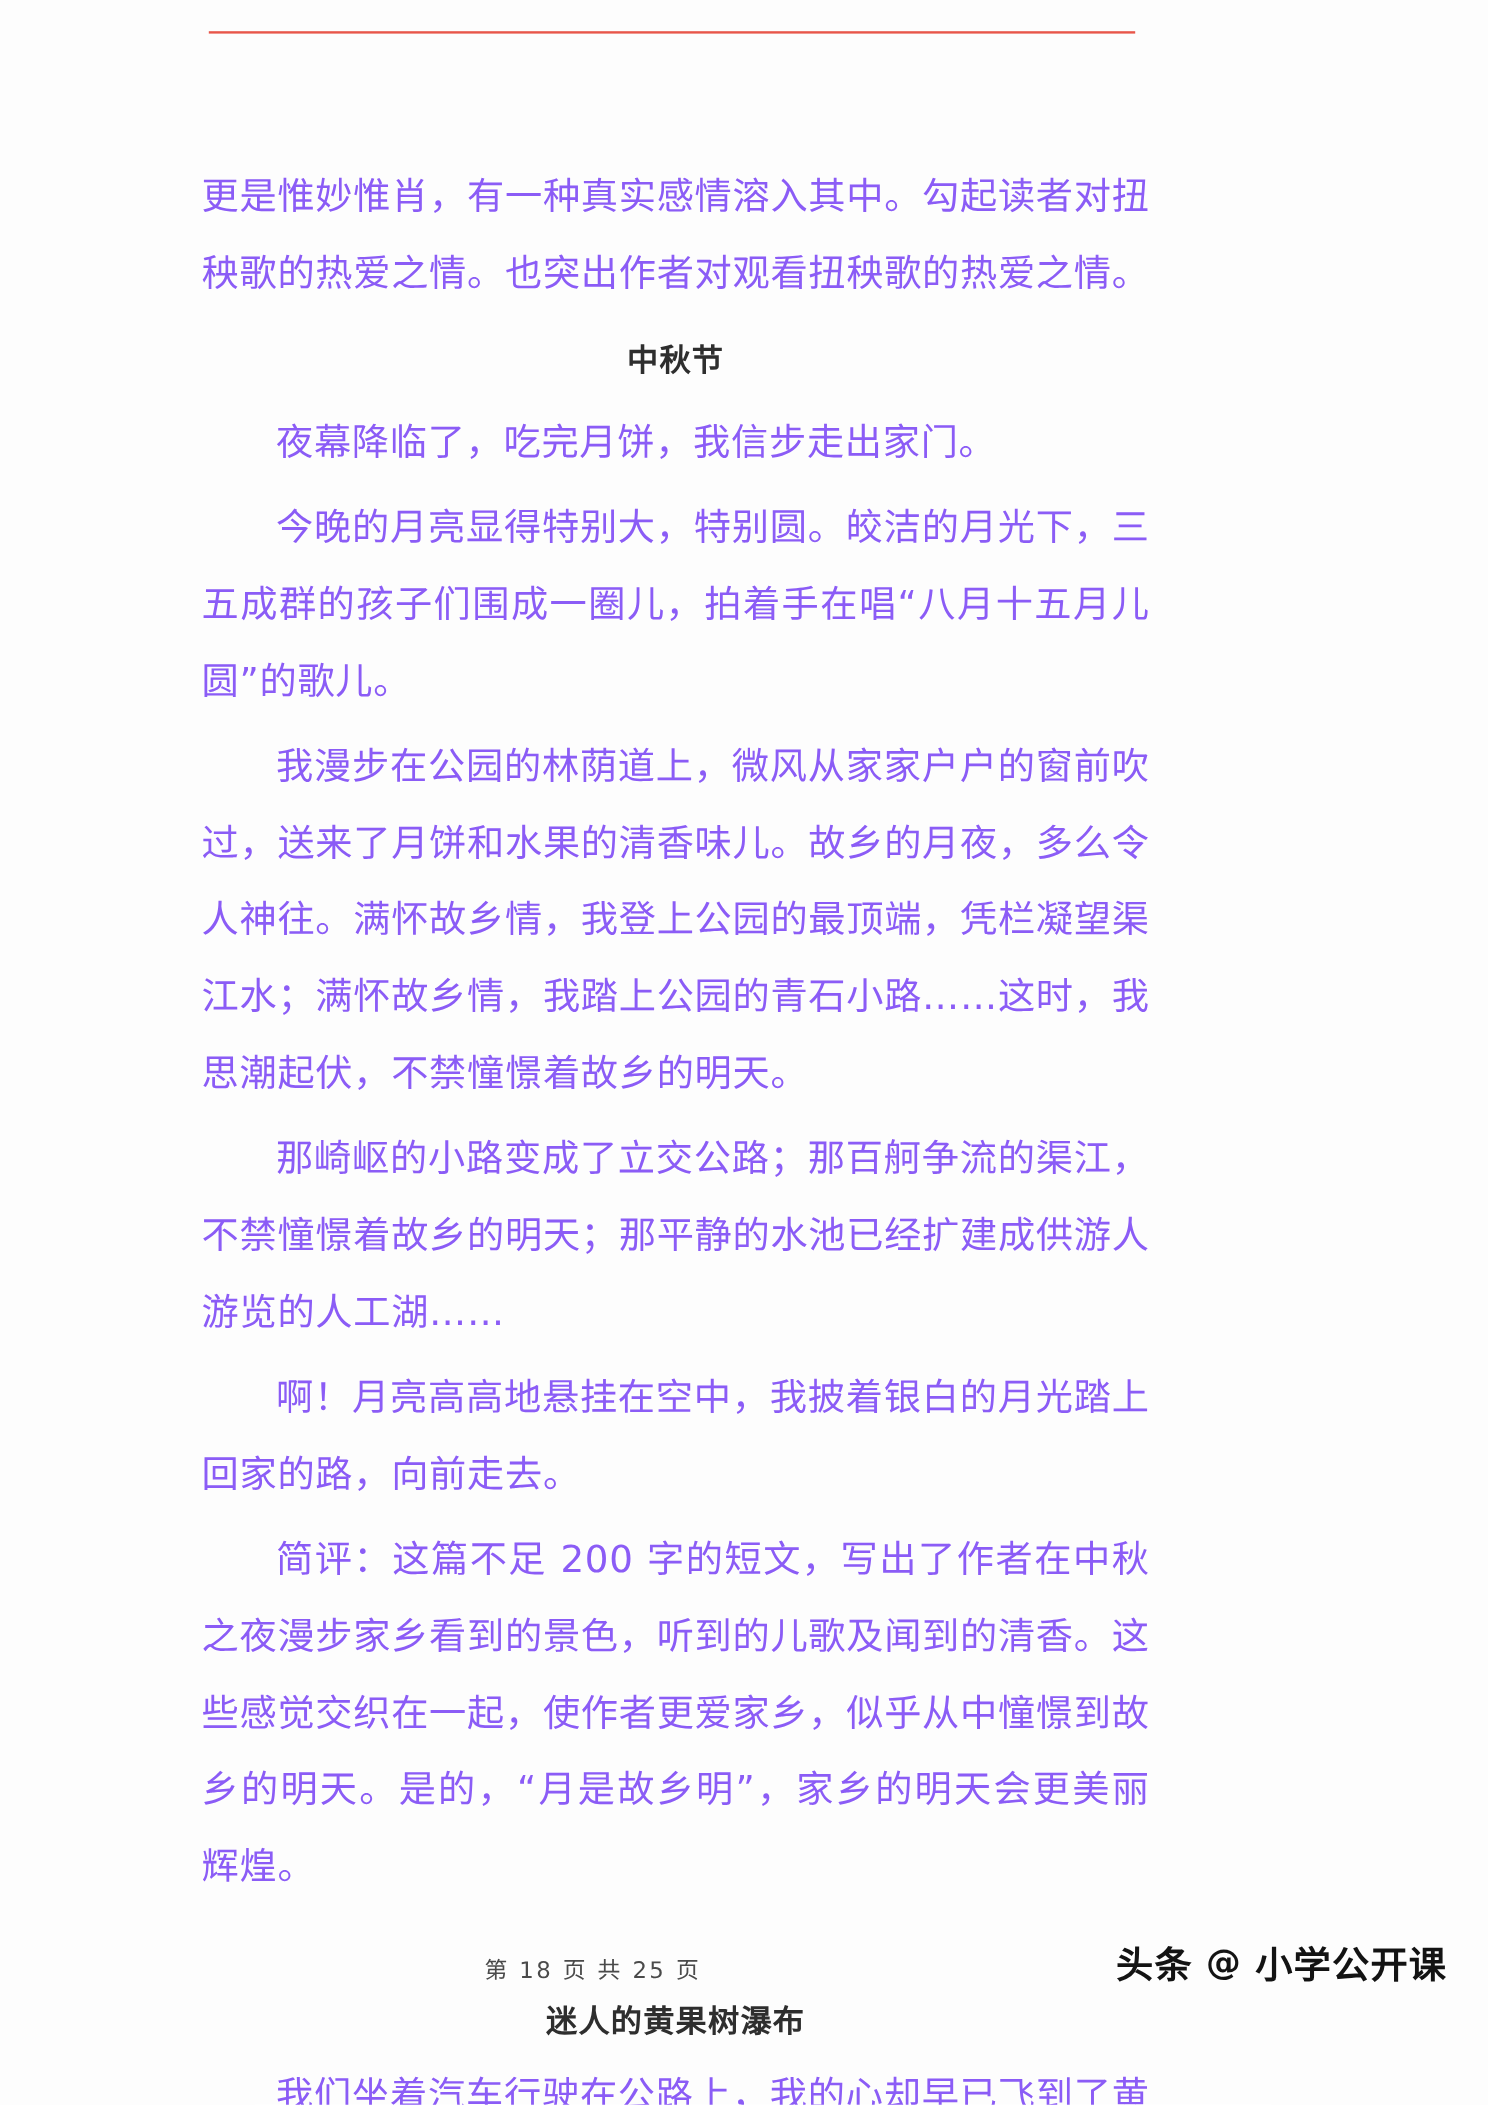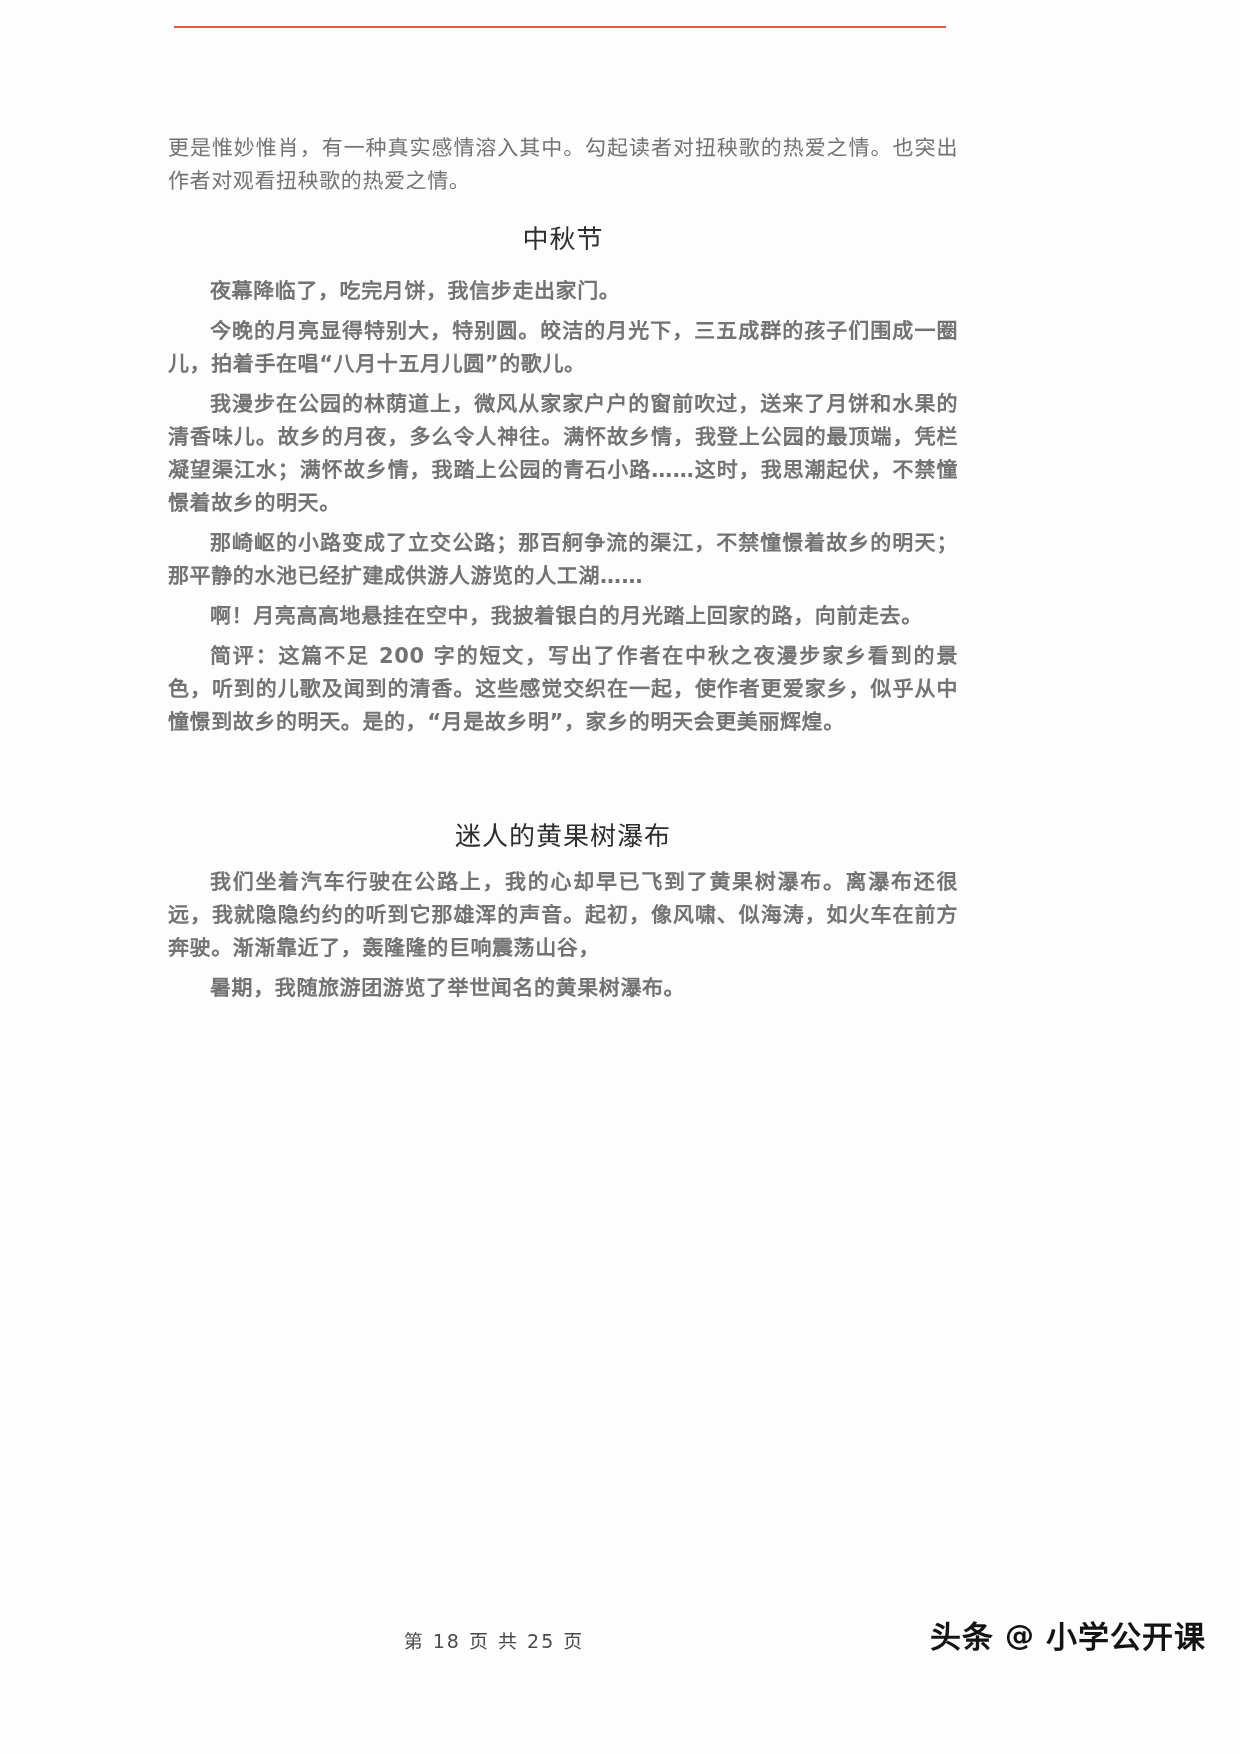--- a/index.html
+++ b/index.html
@@ -36,42 +36,41 @@
   
   .content {
     position: absolute;
     left: 168px;
     top: 132px;
     width: 790px;
   }
 
   .para {
     margin: 0 0 0 0;
-    font-size: 21px;
-    line-height: 33px;
+    font-size: 31px;
+    line-height: 64px;
     letter-spacing: 0.6px;
     text-align: justify;
     text-justify: inter-character;
-    color: #737373;
+    color: #8b5cf6;
     font-weight: 500;
   }
 
   .para.indent {
     text-indent: 2em;
-    font-weight: bold;
   }
 
   .para + .para {
     margin-top: 7px;
   }
 
   .heading {
     font-size: 26px;
     line-height: 55px;
-    font-weight: normal;
+    font-weight: bold;
     text-align: center;
     color: #2e2e2e;
     letter-spacing: 1px;
     margin: 14px 0 8px 0;
   }
 
   .heading.second {
     margin-top: 70px;
     margin-bottom: 2px;
   }

